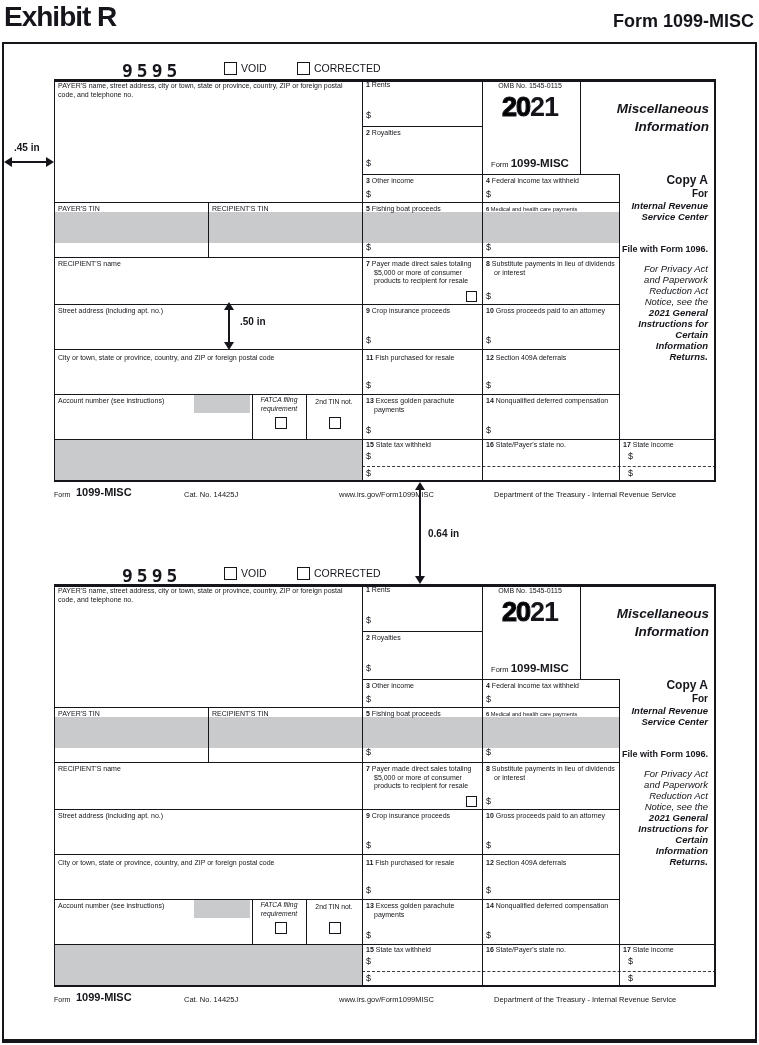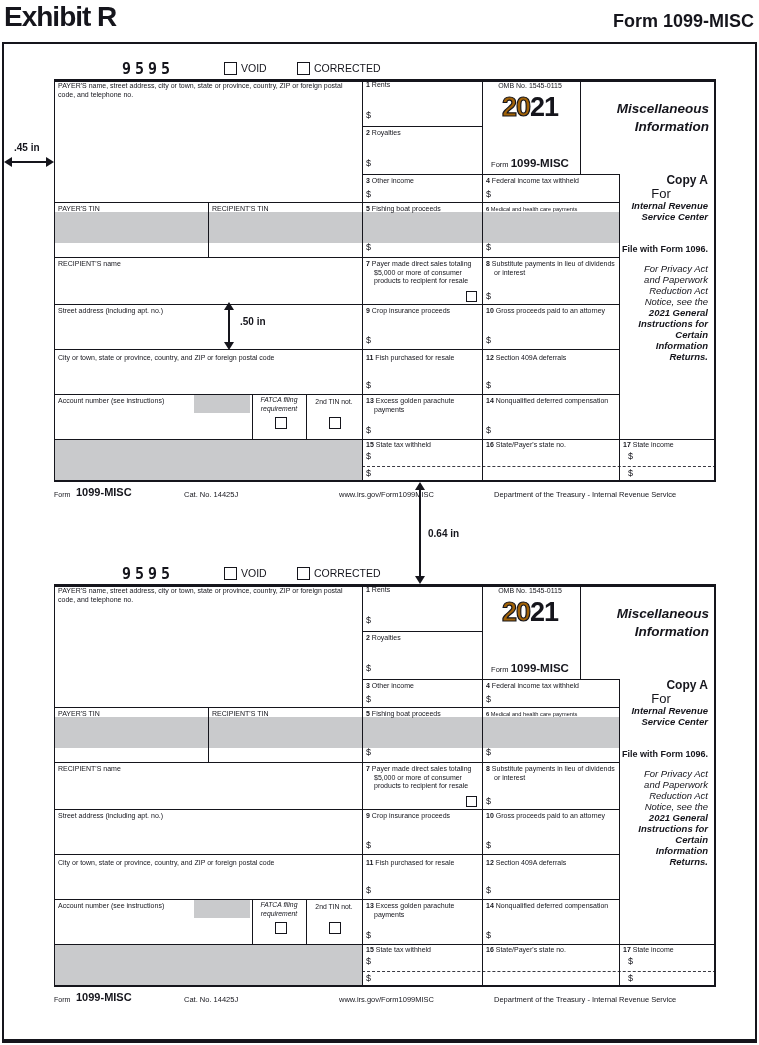--- a/index.html
+++ b/index.html
@@ -24,31 +24,31 @@
   .vl{position:absolute;width:1px;background:#15151c;}
   .dashline{position:absolute;height:0;border-top:1px dashed #3a3a42;}
   .gray{position:absolute;background:#c9cacc;}
 
   .lbl{position:absolute;font-size:7px;line-height:8.5px;color:#15151c;}
   .hang{padding-left:8px;text-indent:-8px;}
   .small-lbl{font-size:5.7px;line-height:7px;}
   .dollar{position:absolute;font-size:9px;line-height:10px;}
   .cb{position:absolute;border:1.2px solid #15151c;background:#fff;}
 
-  .code{font-family:"DejaVu Sans Mono",monospace;font-size:15px;font-weight:bold;letter-spacing:4px;}
+  .code{font-family:"DejaVu Sans Mono",monospace;font-size:18px;font-weight:bold;letter-spacing:4px;}
   .voidlbl{font-size:10.5px;}
 
   .omb{font-size:7px;text-align:center;}
   .year{font-size:27px;font-weight:bold;text-align:center;letter-spacing:-1px;line-height:28px;}
-  .year .outline{color:#a16207;-webkit-text-stroke:1.2px #15151c;}
+  .year .outline{color:#000000;-webkit-text-stroke:1.2px #15151c;}
   .formline{font-size:7.5px;text-align:center;}
   .formline b{font-size:11.5px;}
   .misc-title{font-size:13.5px;font-weight:bold;text-align:right;line-height:18px;}
   .copyA{font-size:12px;font-weight:bold;text-align:right;line-height:14px;}
-  .copyfor{font-size:13px;font-weight:normal;text-align:center;line-height:10px;}
+  .copyfor{font-size:10px;font-weight:bold;text-align:right;line-height:10px;}
   .copydest{font-size:9.5px;font-weight:bold;text-align:right;line-height:11px;}
   .filewith{font-size:9px;font-weight:bold;text-align:right;}
   .privacy{font-size:9.5px;text-align:right;line-height:11px;}
   .privacy .pbold{font-weight:bold;}
 
   .ffoot span{position:absolute;white-space:nowrap;}
   .f-word{font-size:7px;top:5px;}
   .f-num{font-size:11px;font-weight:bold;top:0;}
   .f-sm{font-size:7.5px;top:4px;}
 

